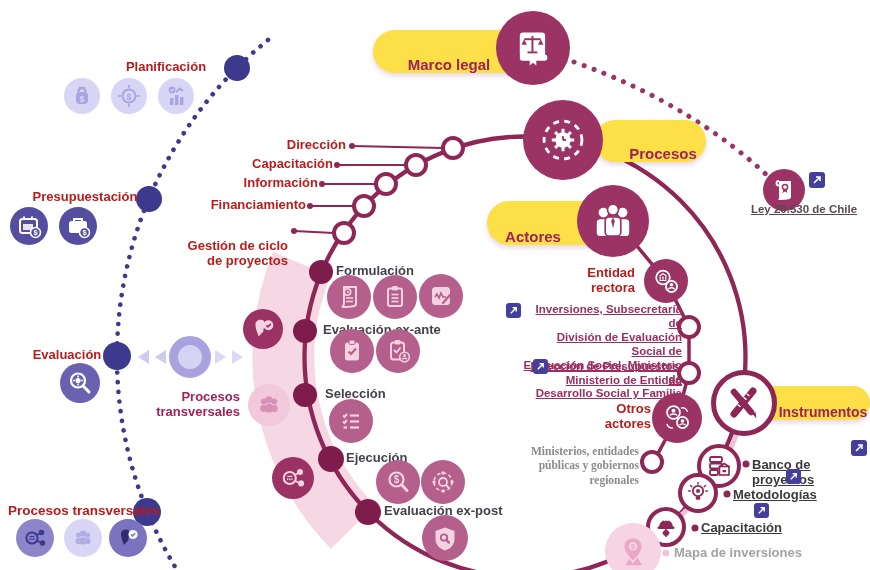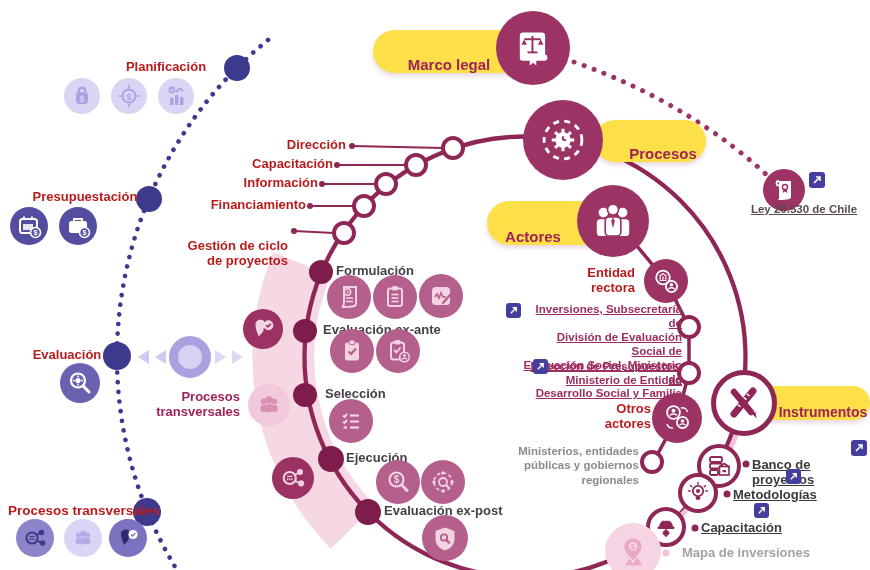--- a/index.html
+++ b/index.html
@@ -8,21 +8,21 @@
   svg.layer{position:absolute;left:0;top:0;z-index:0;}
   .circ{position:absolute;border-radius:50%;display:flex;align-items:center;justify-content:center;z-index:2;}
   .pill{position:absolute;background:#fde047;border-radius:24px;display:flex;align-items:flex-end;
         box-shadow:0 3px 5px rgba(120,40,80,.18);z-index:1;}
   .pill span{width:100%;font-weight:700;color:#a02258;font-size:15px;}
   .lbl{position:absolute;font-weight:700;color:#b91c1c;font-size:13px;line-height:1.15;z-index:2;white-space:pre-line;}
   .stage-lbl{position:absolute;font-weight:700;color:#46404a;font-size:13px;z-index:2;}
   .mlink{position:absolute;font-weight:700;color:#9c2d5e;font-size:11.5px;line-height:1.22;
          text-decoration:underline;z-index:2;}
   .dlink{position:absolute;font-weight:700;color:#3d383c;font-size:13px;text-decoration:underline;z-index:2;}
-  .gray{position:absolute;font-weight:600;color:#8d898c;font-size:11.5px;line-height:1.25;z-index:2;}
+  .gray{position:absolute;font-weight:600;color:#8d898c;font-size:11.5px;line-height:1.25;z-index:2;font-family:Liberation Serif, serif;}
   .ext{position:absolute;background:#443f9d;border-radius:3px;display:flex;align-items:center;
        justify-content:center;z-index:3;}
   .tri{position:absolute;width:0;height:0;z-index:2;}
   .r{text-align:right;} .c{text-align:center;}
 </style>
 </head>
 <body>
 
 <div id="canvas">
 
@@ -536,15 +536,15 @@
   </div>
 
   <div class="circ" style="left:605px;top:523px;width:56px;height:56px;background:#f7d4e3;">
     <svg width="40" height="40" viewBox="0 0 56 56">
         <path d="M28 10 C35 10 40 15 40 22 C40 30 28 41 28 41 C28 41 16 30 16 22 C16 15 21 10 28 10 Z" fill="#e9a8c6"></path>
         <circle cx="28" cy="21.5" r="6" fill="#f7d4e3"></circle>
         <text x="28" y="25.5" font-size="11" font-weight="bold" fill="#e9a8c6" text-anchor="middle">$</text>
         <path d="M17 48 L23 39 L28 46 L34 37 L41 48 Z" fill="#e9a8c6"></path>
       </svg>
   </div>
-  <div class="lbl" style="left:674px;top:546px;color:#a5a1a4;margin-left:8px;">Mapa de inversiones</div>
+  <div class="lbl" style="left:674px;top:546px;color:#a5a1a4;">Mapa de inversiones</div>
 
 </div>
 
 </body></html>

